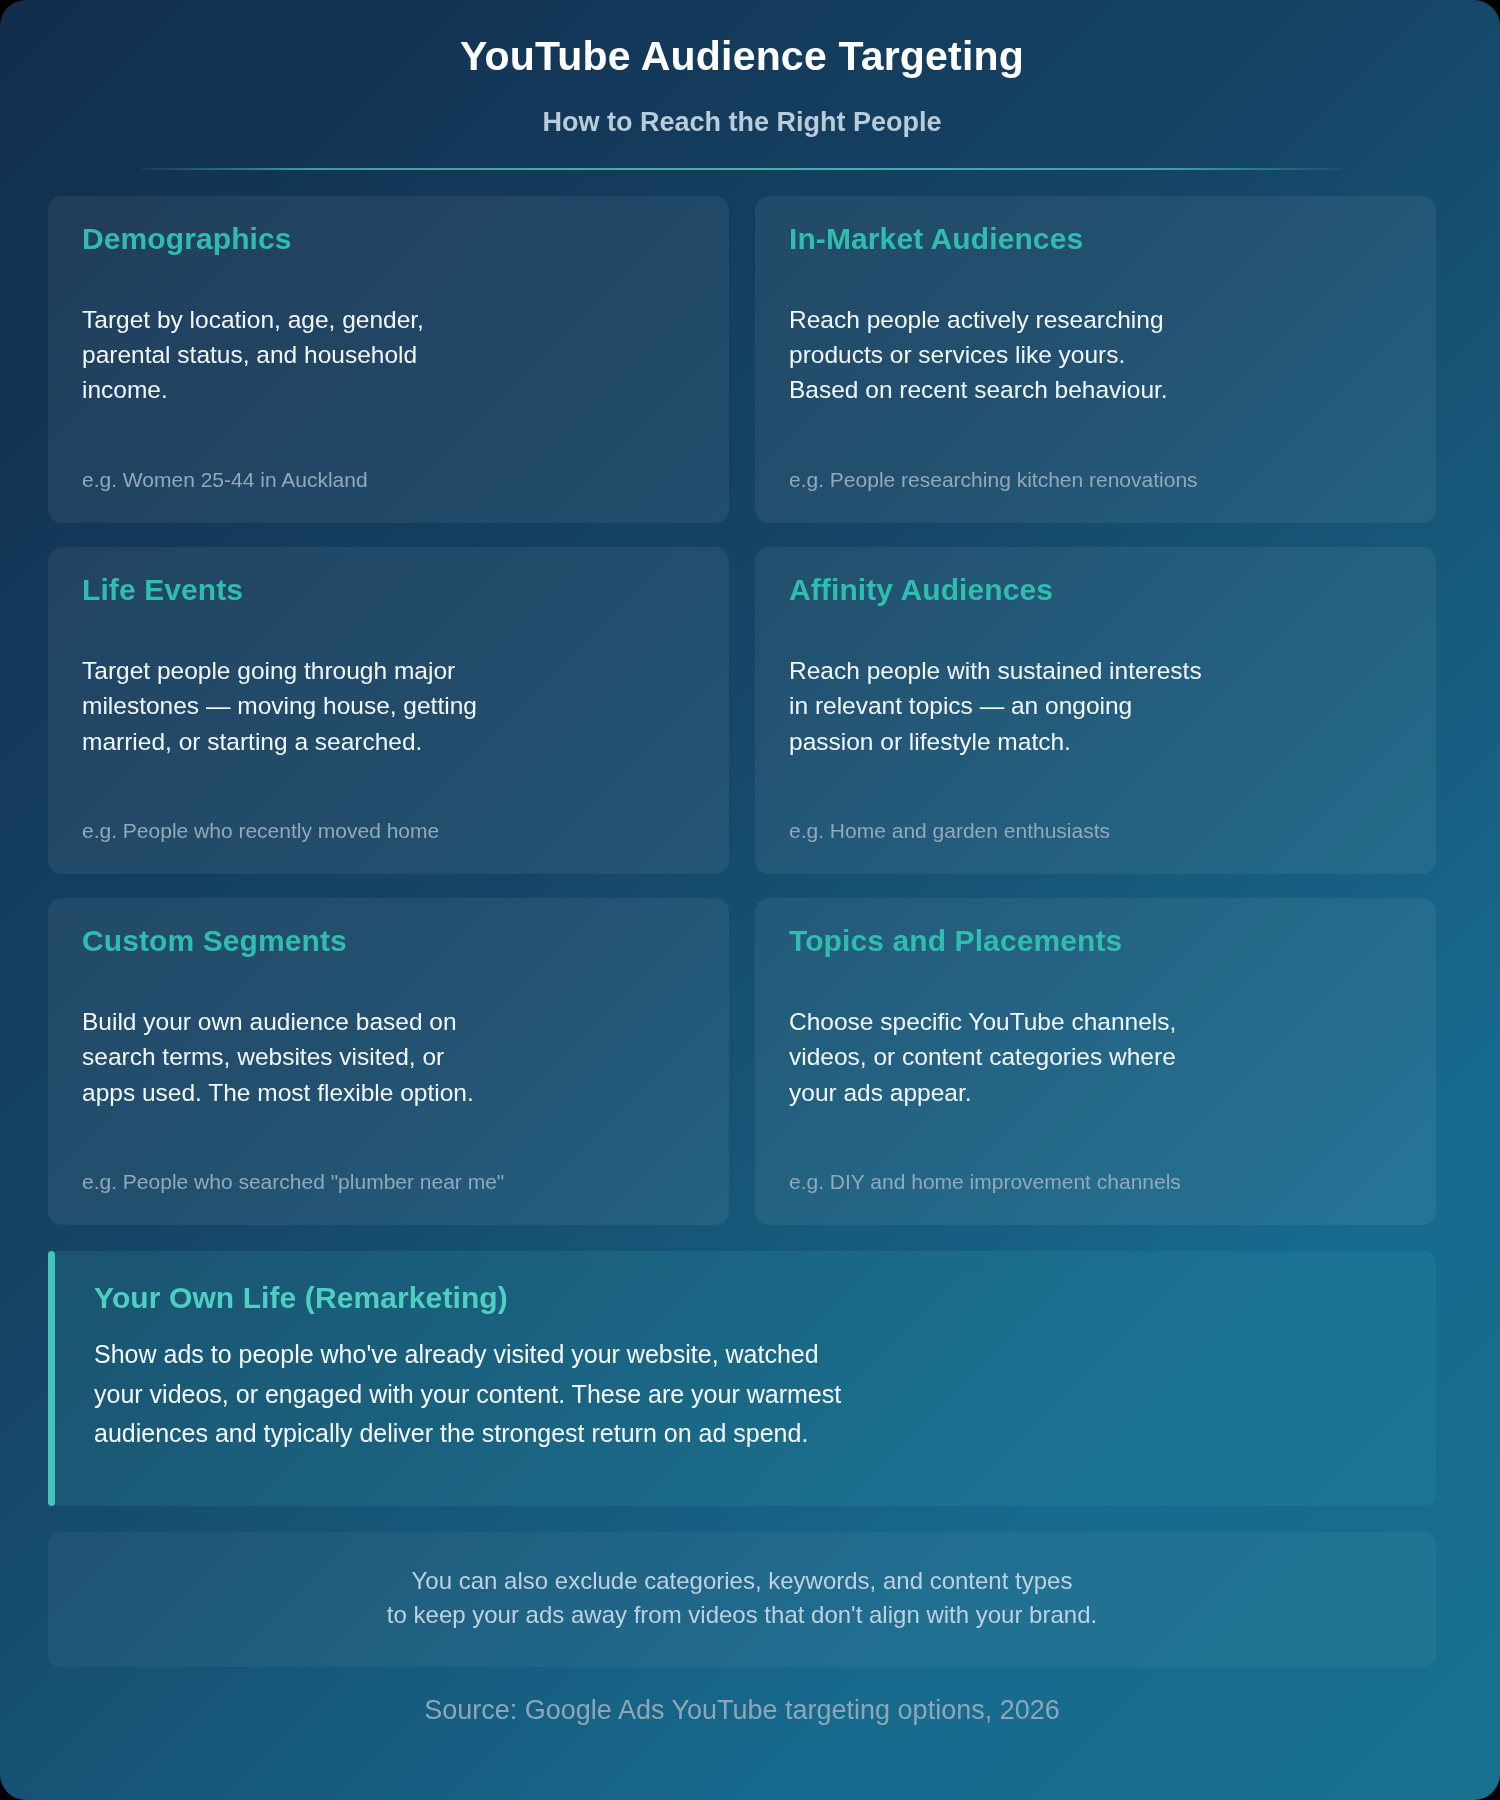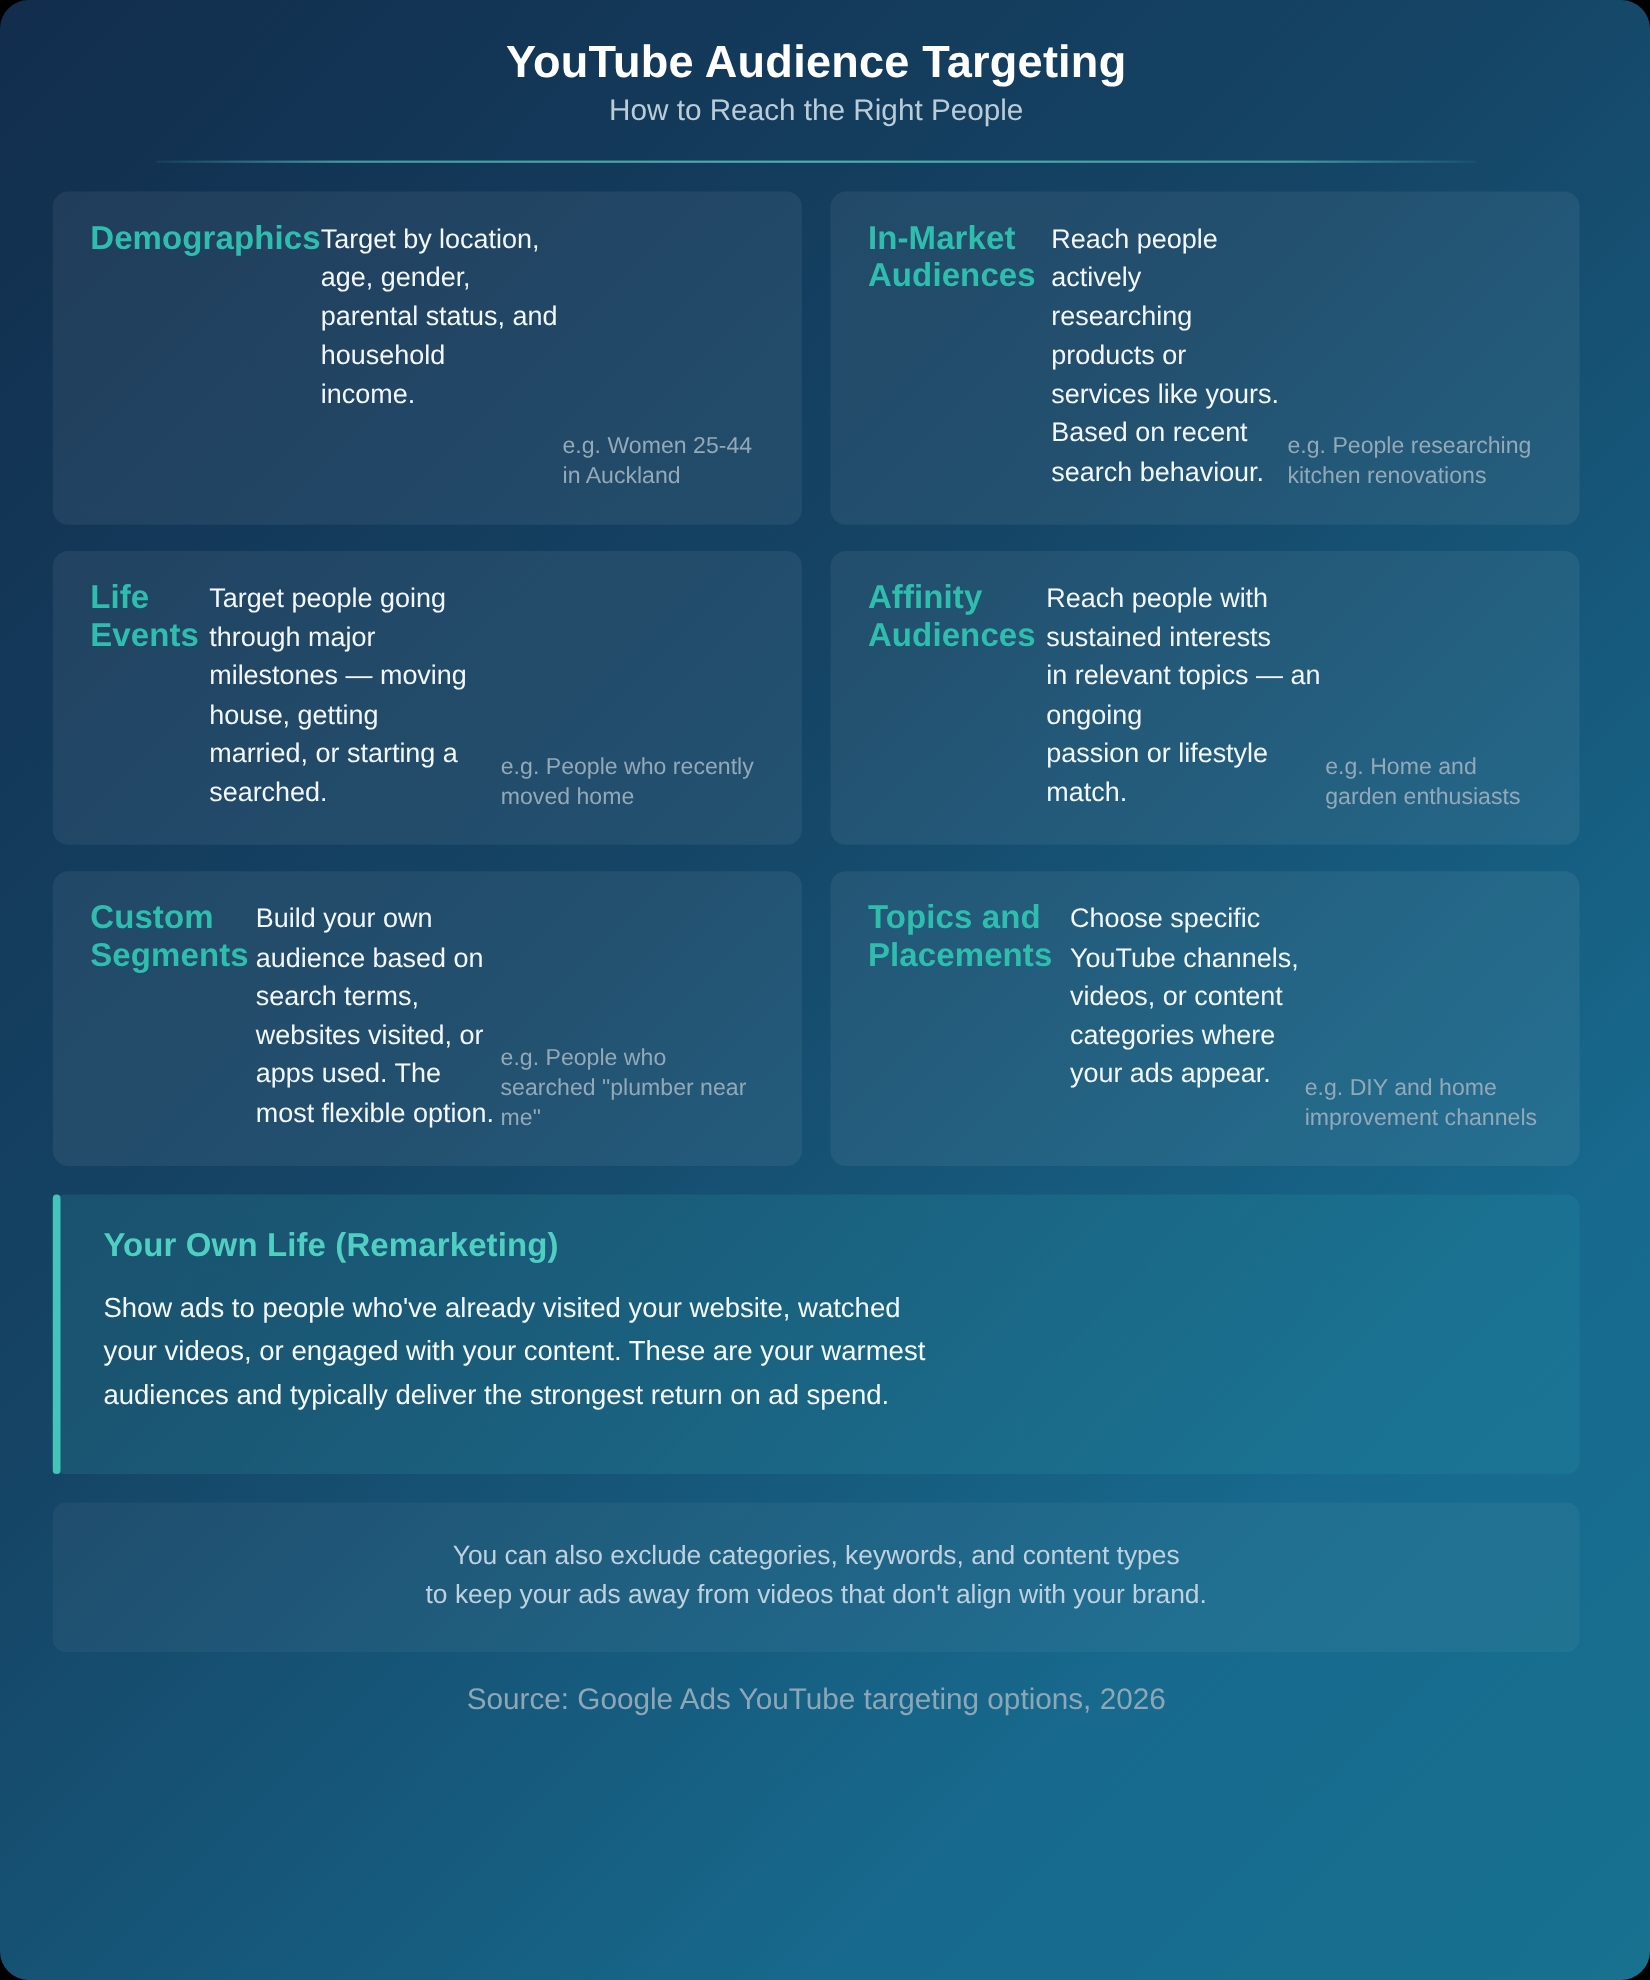--- a/index.html
+++ b/index.html
@@ -22,43 +22,43 @@
     padding:26px 64px 0 48px;
   }
 
   
   .header { text-align:center; padding-top:8px; }
   .title {
     font-size:41px; font-weight:bold; color:#ffffff;
     letter-spacing:0.2px; line-height:1.12;
   }
   .subtitle {
-    margin-top:5px;
-    font-size:27px; color:#b9ccd8; font-weight:normal;
+    margin-top:27px;
+    font-size:27px; color:#b9ccd8; font-weight:bold;
   }
   .rule {
     margin:30px auto 0 auto;
     width:1200px; height:2px;
     background:linear-gradient(90deg, rgba(46,160,160,0.10) 0%, rgba(78,190,185,0.75) 14%, rgba(86,196,190,0.85) 50%, rgba(78,190,185,0.75) 86%, rgba(46,160,160,0.10) 100%);
   }
 
   
   .grid {
     margin-top:26px;
     display:grid;
     grid-template-columns:1fr 1fr;
     gap:24px 26px;
   }
   .card {
     position:relative;
     background:rgba(255,255,255,0.063);
     border-radius:14px;
     padding:26px 34px 30px 34px;
     min-height:248px;
-    display:flex; flex-direction:row;
+    display:flex; flex-direction:column;gap:32px;
   }
   .card-title {
     font-size:30px; font-weight:bold; color:#2fbdae;
     letter-spacing:0.1px; margin-bottom:14px;
   }
   .card-body {
     font-size:24.5px; color:#f2f7fa; line-height:1.44;
     white-space:pre-line;
   }
   .card-eg {

